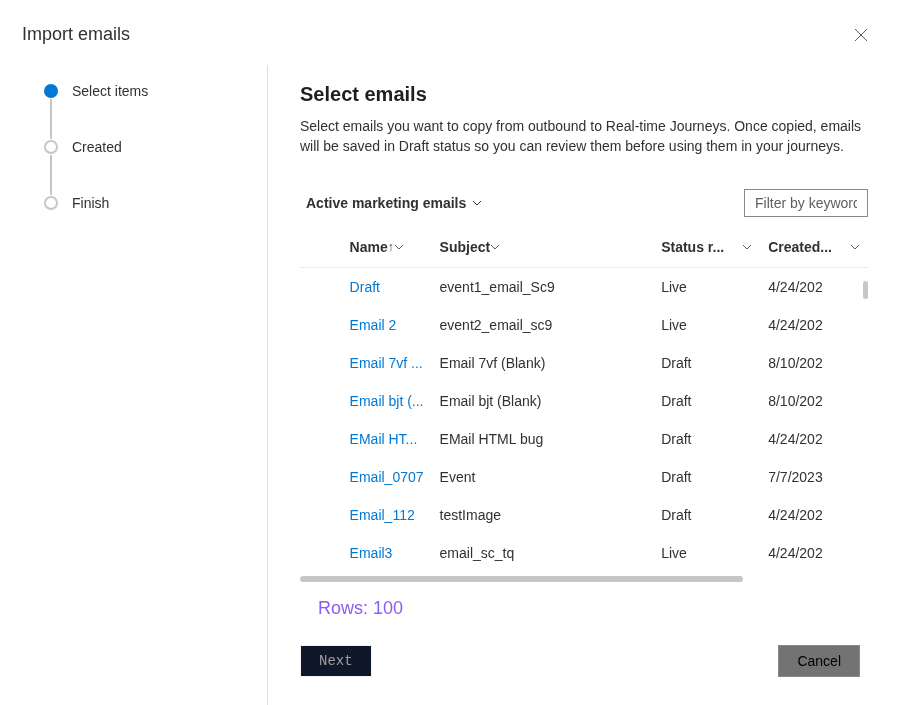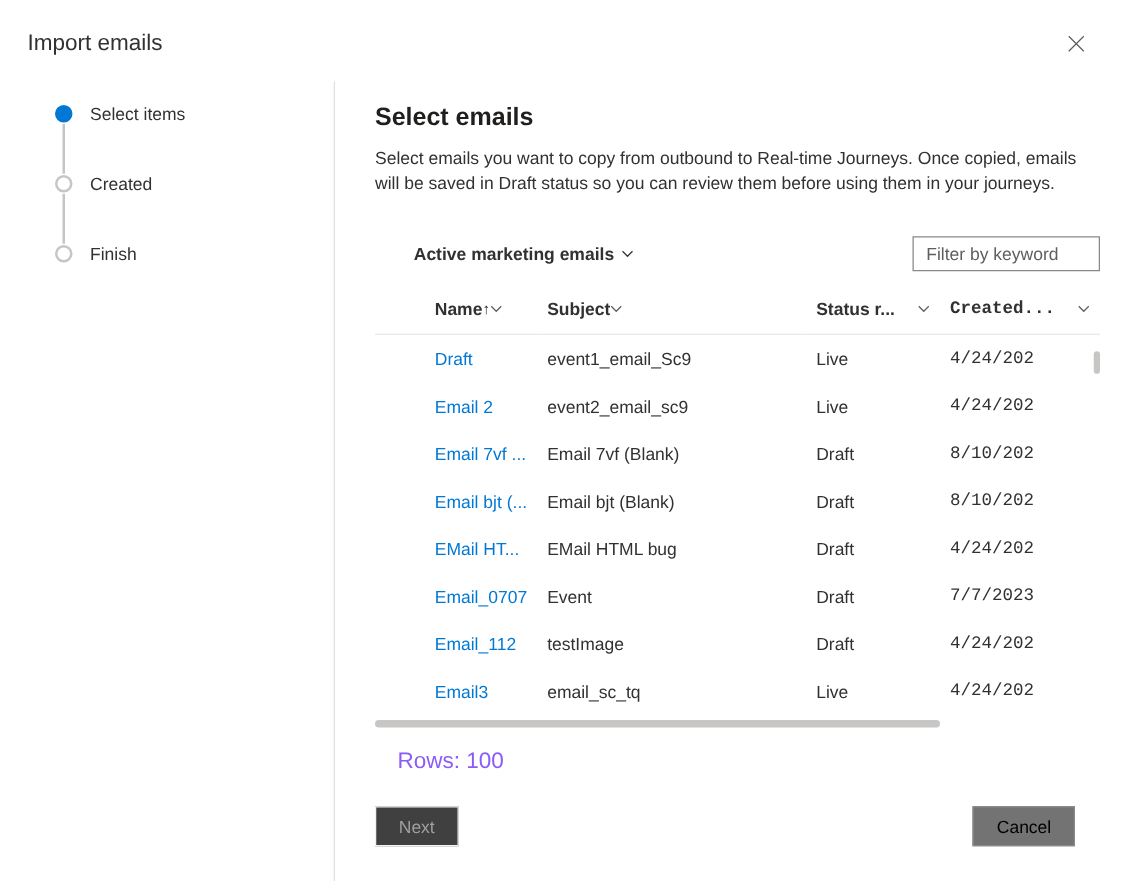--- a/index.html
+++ b/index.html
@@ -71,21 +71,21 @@
       color: #323130;
     }
     .step-connector {
       width: 2px;
       height: 40px;
       background: #c8c6c4;
       margin-left: 6px;
     }
     .main {
       flex: 1;
-      padding: 18px 20px 20px 32px;
+      padding: 18px 32px 20px 32px;
       display: flex;
       flex-direction: column;
       position: relative;
     }
     .main-title {
       font-size: 20px;
       font-weight: 600;
       color: #201f1e;
       margin-bottom: 10px;
     }
@@ -103,31 +103,30 @@
       padding-left: 6px;
     }
     .view-selector {
       font-weight: 600;
       font-size: 14px;
       color: #323130;
       display: flex;
       align-items: center;
       gap: 6px;
       cursor: pointer;
-      margin-left: 25px;
     }
     .chevron-icon {
       width: 10px;
       height: 10px;
     }
     .filter-input {
       border: 1px solid #8a8886;
       padding: 5px 10px;
       font-size: 14px;
-      width: 150px;
+      width: 124px;
       font-family: inherit;
       color: #323130;
     }
     .filter-input::placeholder {
       color: #605e5c;
     }
     .table-wrapper {
       position: relative;
     }
     .table {
@@ -144,21 +143,21 @@
     }
     .table th .th-inner {
       display: flex;
       align-items: center;
       gap: 0;
     }
     .col-checkbox { width: 44px; }
     .col-name { width: 86px; }
     .col-subject { width: 230px; }
     .col-status { width: 92px; }
-    .col-created { width: 80px; font-family: Liberation Mono, monospace; }
+    .col-created { width: 80px; }
     .table td {
       padding: 11px 8px;
       font-size: 14px;
       vertical-align: middle;
       white-space: nowrap;
       overflow: hidden;
       text-overflow: ellipsis;
     }
     .name-link {
       color: #0078d4;
@@ -197,24 +196,25 @@
     }
     .btn {
       padding: 7px 18px;
       font-size: 14px;
       font-family: inherit;
       border: 1px solid #8a8886;
       background: #737373;
       cursor: pointer;
     }
     .btn.disabled {
-      background: #404040;
+      background: #0f172a;
       border-color: #f3f2f1;
       color: #a19f9d;
       cursor: default;
+      font-family: Liberation Mono, monospace;
     }
     .v-scroll-ind {
       position: absolute;
       right: 0px;
       top: 52px;
       width: 5px;
       height: 18px;
       background: #c8c6c4;
       border-radius: 3px;
     }

